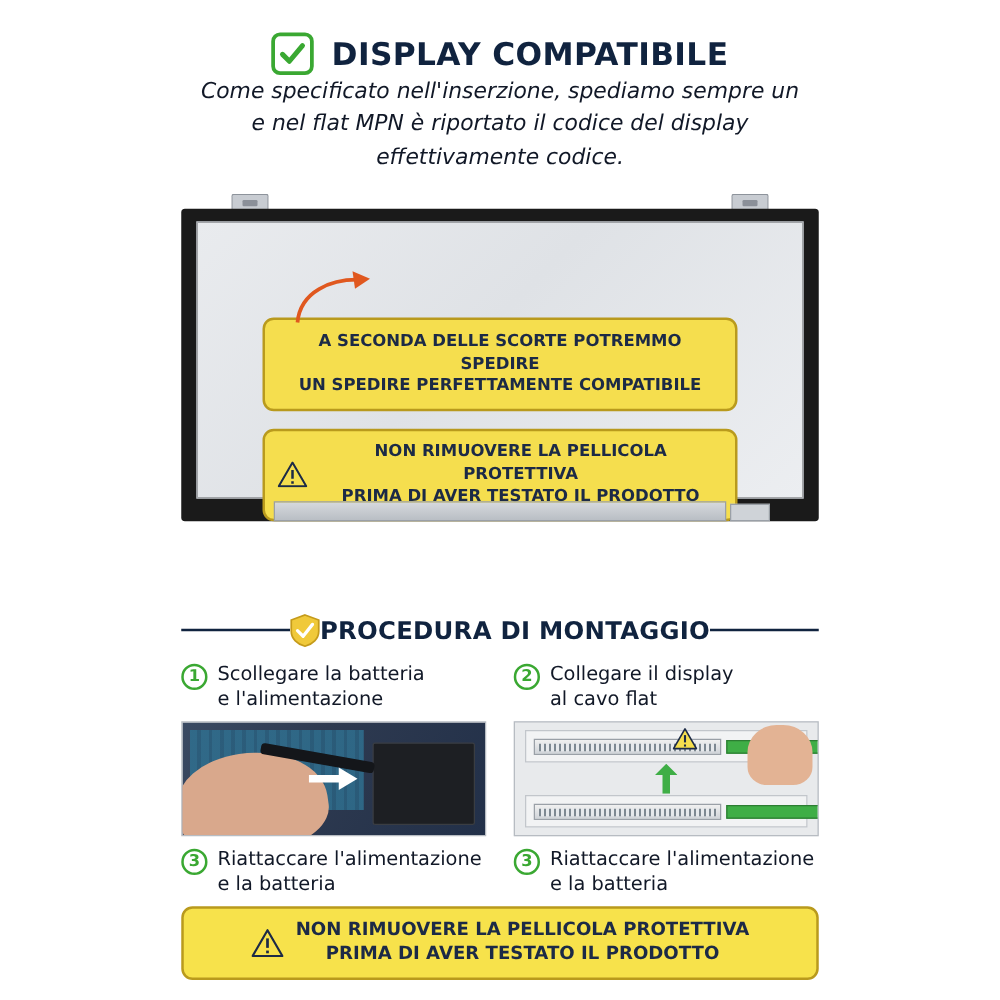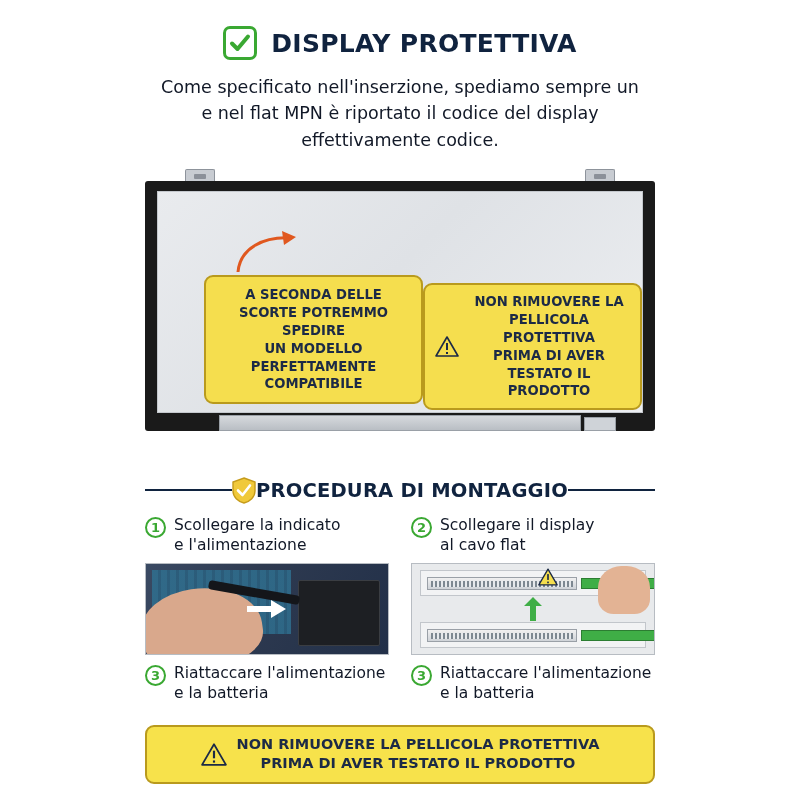--- a/index.html
+++ b/index.html
@@ -38,26 +38,27 @@
   .check-badge svg { display: block; }
   .header-title {
     font-size: 25px;
     font-weight: bold;
     color: #10233f;
     letter-spacing: .3px;
     white-space: nowrap;
   }
 
   .intro {
-    margin-top: 14px;
+    margin-top: 0;
     text-align: center;
     font-size: 17.5px;
     line-height: 1.5;
     color: #111827;
     padding: 0 2px;
+    font-style: italic;
   }
 
   
   .panel-wrap {
     margin-top: 16px;
     position: relative;
     height: 300px;
   }
   .panel-tab {
     position: absolute;
@@ -88,24 +89,24 @@
     border-radius: 3px;
     padding: 10px 12px 18px 12px;
   }
   .panel-screen {
     width: 100%;
     height: 100%;
     background: linear-gradient(135deg, #e9ebee 0%, #dfe2e6 45%, #eceef1 100%);
     border: 1px solid #c4c8cd;
     position: relative;
     display: flex;
+    flex-direction: column;
     align-items: center;
     justify-content: flex-start;
     padding-top: 76px;
-    padding-left: 46px;
   }
   .arrow-curve {
     position: absolute;
     left: 76px;
     top: 36px;
     width: 70px;
     height: 46px;
   }
   .yellow-box {
     width: 380px;
@@ -143,21 +144,21 @@
     right: -36px; top: 1px;
     width: 30px; height: 12px;
     background: #cfd3d8;
     border: 1px solid #9aa0a7;
   }
 
   
   .proc-head {
     display: flex;
     align-items: center;
-    margin-top: 8px;
+    margin-top: 36px;
   }
   .proc-head .rule {
     flex: 1 1 auto;
     height: 2px;
     background: #10233f;
   }
   .shield-icon { flex: 0 0 auto; }
   .proc-title {
     font-size: 19.5px;
     font-weight: bold;
@@ -313,21 +314,21 @@
 <body>
 
 <div class="page">
 
   <div class="header-row">
     <span class="check-badge">
       <svg width="22" height="22" viewBox="0 0 22 22" aria-hidden="true">
         <path d="M3 11.5 L8.5 17 L19 4.5" fill="none" stroke="#3aa832" stroke-width="4" stroke-linecap="round" stroke-linejoin="round"></path>
       </svg>
     </span>
-    <div class="header-title">DISPLAY PROTETTIVA</div>
+    <div class="header-title">DISPLAY COMPATIBILE</div>
   </div>
 
   <div class="intro">
     <div>Come specificato nell'inserzione, spediamo sempre un</div>
     <div>e nel flat MPN è riportato il codice del display</div>
     <div>effettivamente codice.</div>
   </div>
 
   <div class="panel-wrap">
     <div class="panel-tab left"></div>
@@ -336,21 +337,21 @@
     <div class="panel-frame">
       <div class="panel-screen">
 
         <svg class="arrow-curve" viewBox="0 0 70 46" aria-hidden="true">
           <path d="M4 44 C6 20, 30 8, 58 10" fill="none" stroke="#e0581f" stroke-width="3"></path>
           <path d="M62 9 L48 3 L50 17 Z" fill="#e0581f"></path>
         </svg>
 
         <div class="yellow-box">
           <div>A SECONDA DELLE SCORTE POTREMMO SPEDIRE</div>
-          <div>UN MODELLO PERFETTAMENTE COMPATIBILE</div>
+          <div>UN SPEDIRE PERFETTAMENTE COMPATIBILE</div>
         </div>
 
         <div class="yellow-box second">
           <svg class="warn-tri" width="24" height="21" viewBox="0 0 24 21" aria-hidden="true">
             <path d="M12 1 L23 20 L1 20 Z" fill="#f5de4e" stroke="#1c2a46" stroke-width="1.6" stroke-linejoin="round"></path>
             <rect x="11" y="7" width="2" height="7" fill="#1c2a46"></rect>
             <rect x="11" y="16" width="2" height="2" fill="#1c2a46"></rect>
           </svg>
           <div>
             <div>NON RIMUOVERE LA PELLICOLA PROTETTIVA</div>
@@ -372,40 +373,40 @@
     <div class="proc-title">PROCEDURA DI MONTAGGIO</div>
     <span class="rule"></span>
   </div>
 
   <div class="steps">
 
     <div class="step-col">
       <div class="step-line">
         <span class="step-num">1</span>
         <span class="step-text">
-          <span>Scollegare la indicato</span><br>
+          <span>Scollegare la batteria</span><br>
           <span>e l'alimentazione</span>
         </span>
       </div>
       <div class="photo left-photo">
         <div class="pcb"></div>
         <div class="battery"></div>
         <div class="hand"></div>
         <div class="tool"></div>
         <svg class="white-arrow" width="40" height="20" viewBox="0 0 40 20" aria-hidden="true">
           <path d="M0 7 H24 V1 L39 10 L24 19 V13 H0 Z" fill="#ffffff"></path>
         </svg>
       </div>
     </div>
 
     <div class="step-col">
       <div class="step-line">
         <span class="step-num">2</span>
         <span class="step-text">
-          <span>Scollegare il display</span><br>
+          <span>Collegare il display</span><br>
           <span>al cavo flat</span>
         </span>
       </div>
       <div class="photo right-photo">
         <div class="flat-row top">
           <span class="connector"></span>
           <span class="green-strip"></span>
         </div>
         <svg class="mini-warn" width="20" height="18" viewBox="0 0 24 21" aria-hidden="true">
           <path d="M12 1 L23 20 L1 20 Z" fill="#f5de4e" stroke="#1c2a46" stroke-width="1.6" stroke-linejoin="round"></path>

